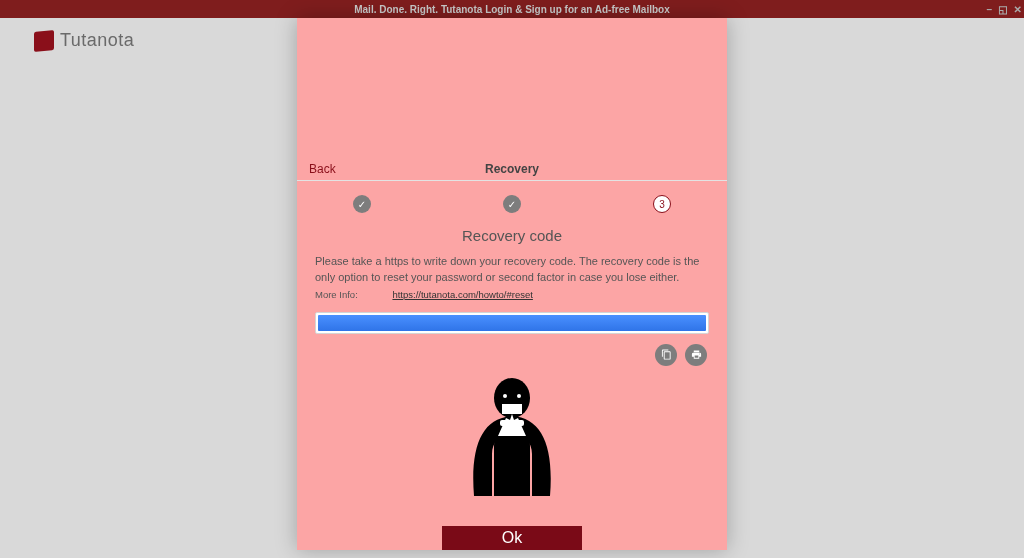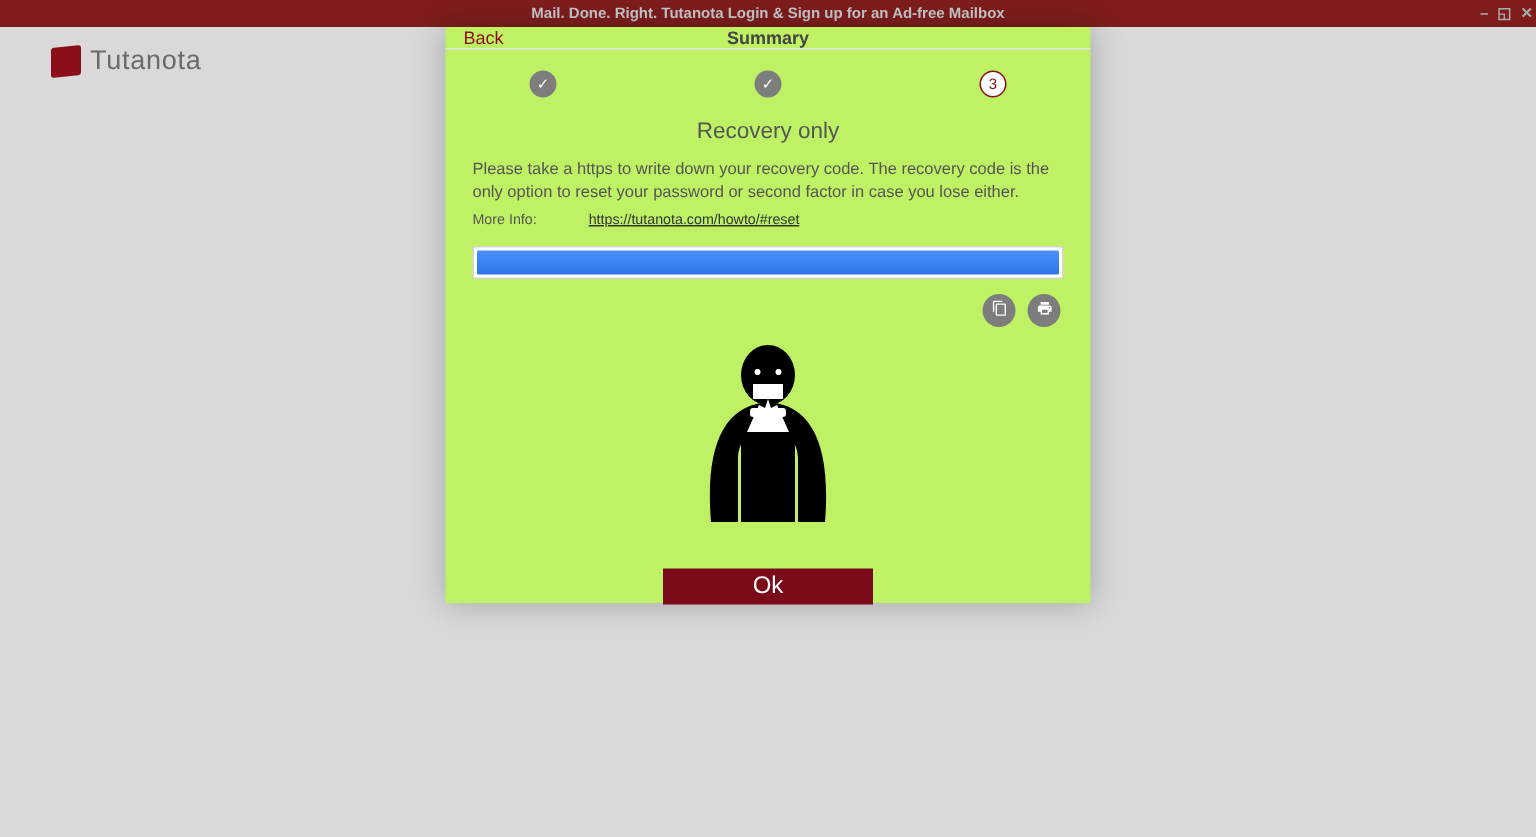--- a/index.html
+++ b/index.html
@@ -51,25 +51,26 @@
     transform: skewY(-6deg);
     border-radius: 2px;
   }
   .brand .brand-text { font-size: 18px; letter-spacing: .5px; }
 
   .modal {
     position: absolute;
     left: 297px;
     top: 0;
     width: 430px;
-    height: 384px;
-    background: #bef264;
+    height: 532px;
+    background: #fca5a5;
     box-shadow: 0 0 20px rgba(0,0,0,.25);
     display: flex;
     flex-direction: column;
+    justify-content: flex-end;
   }
   .modal-header {
     height: 24px;
     border-bottom: 1px solid #e3e3e3;
     display: flex;
     align-items: center;
     justify-content: center;
     position: relative;
     font-size: 12px;
     font-weight: bold;
@@ -179,36 +180,36 @@
 <div class="page-bg">
 
   <div class="brand">
     <div class="logo"></div>
     <span class="brand-text">Tutanota</span>
   </div>
 
   <div class="modal">
     <div class="modal-header">
       <span class="back">Back</span>
-      <span>Summary</span>
+      <span>Recovery</span>
     </div>
 
     <div class="steps">
       <div class="step">
         <span>✓</span>
       </div>
       <div class="step">
         <span>✓</span>
       </div>
       <div class="step current">
         <span>3</span>
       </div>
     </div>
 
-    <div class="section-title">Recovery only</div>
+    <div class="section-title">Recovery code</div>
 
     <div class="body-area">
       <p class="instruction">Please take a https to write down your recovery code. The recovery code is the only option to reset your password or second factor in case you lose either.</p>
       <p class="more-info">
         <span>More Info:</span>
         <a href="#">https://tutanota.com/howto/#reset</a>
       </p>
 
       <div class="code-box">
         <div class="code-sel"></div>

